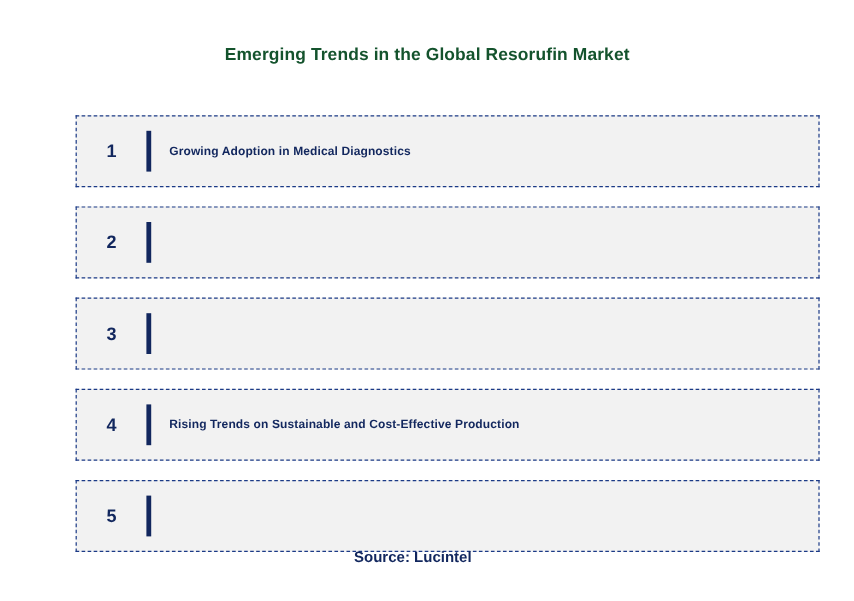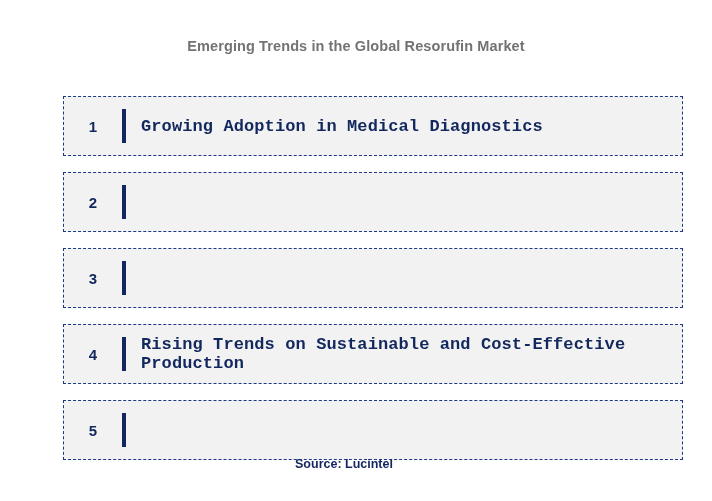--- a/index.html
+++ b/index.html
@@ -22,21 +22,21 @@
     box-sizing: border-box;
   }
   .title {
     position: absolute;
     top: 38px;
     left: 0;
     width: 712px;
     text-align: center;
     font-size: 14.5px;
     font-weight: bold;
-    color: #737373;
+    color: #14532d;
     letter-spacing: 0.1px;
   }
   .list {
     position: absolute;
     top: 96px;
     left: 63px;
     width: 620px;
   }
   .row {
     position: relative;
@@ -60,25 +60,24 @@
     flex: 0 0 58px;
   }
   .bar {
     width: 4px;
     height: 34px;
     background: #12275e;
     flex: 0 0 4px;
   }
   .label {
     padding-left: 15px;
-    font-size: 17px;
+    font-size: 10px;
     font-weight: bold;
     color: #12275e;
     letter-spacing: 0.1px;
-    font-family: Liberation Mono, monospace;
   }
   .source {
     position: absolute;
     top: 457px;
     left: 0;
     width: 688px;
     text-align: center;
     font-size: 12.5px;
     font-weight: bold;
     color: #12275e;

